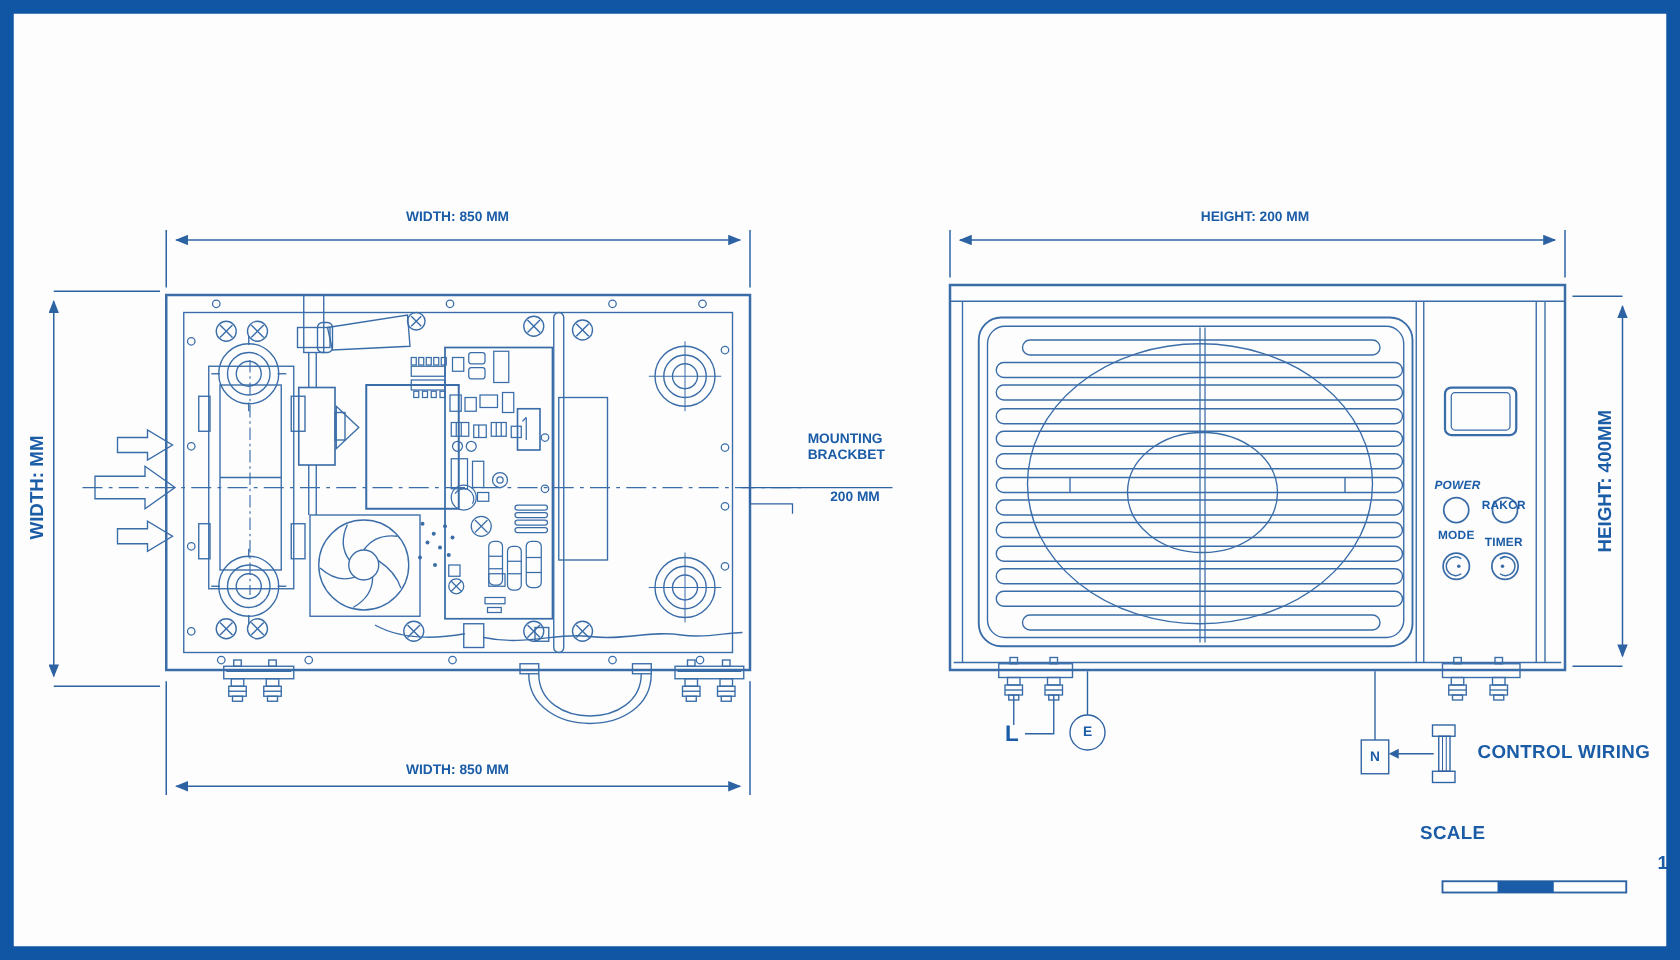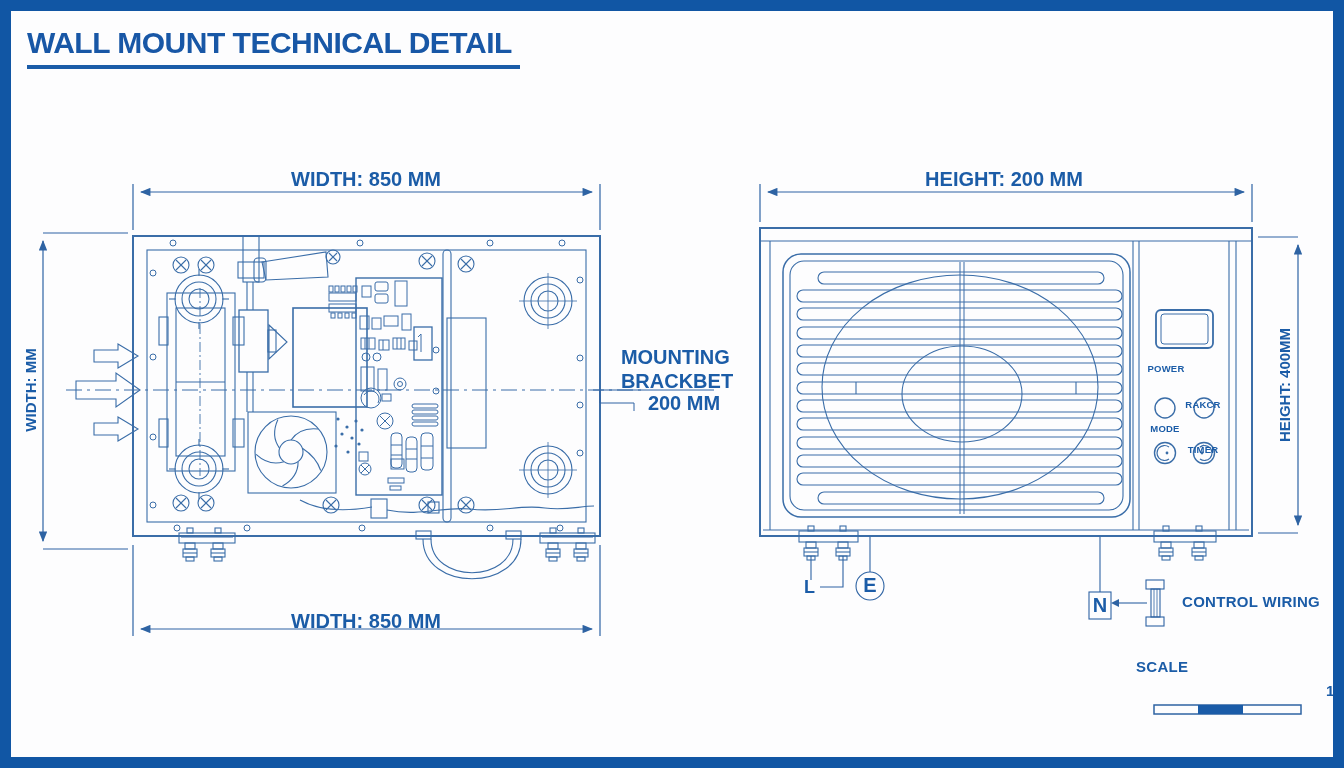--- a/index.html
+++ b/index.html
@@ -1,21 +1,21 @@
 <!DOCTYPE html>
 <html><head>
 <meta charset="utf-8">
 <style>
   html,body{margin:0;padding:0;background:#e8edf4;}
   .page{position:relative;width:1344px;height:768px;background:#fdfdfe;overflow:hidden;
         font-family:"Liberation Sans",sans-serif;}
   .frame{position:absolute;inset:0;border:11px solid #1156a4;box-sizing:border-box;pointer-events:none;}
   .title{position:absolute;left:27px;top:26px;font-size:30px;font-weight:700;letter-spacing:-0.5px;
          color:#1857a6;border-bottom:4px solid #1a5ca8;padding:0 8px 5px 0;}
-  .lbl{position:absolute;font-weight:700;color:#1b5ca7;white-space:nowrap;font-size:20px;}
+  .lbl{position:absolute;font-weight:700;color:#1b5ca7;white-space:nowrap;font-size:11px;}
   .c{transform:translateX(-50%);}
   .rot{transform:translate(-50%,-50%) rotate(-90deg);font-size:15px;}
   .callout{text-align:left;line-height:1.2;}
   .callout span{display:block;}
   .tiny{font-size:9.5px;letter-spacing:0.2px;}
   .mid{font-size:15px;letter-spacing:0.3px;}
   .ctr{transform:translate(-50%,-54%);}
   svg{position:absolute;left:0;top:0;}
 </style>
 </head>
@@ -433,38 +433,37 @@
         </g>
       </g>
     </g>
 
     <g stroke="#2e63a3" fill="none">
       <rect x="1154" y="705" width="147" height="9" stroke-width="1.5"></rect>
       <rect x="1198" y="705" width="45" height="9" fill="#1a5ca8" stroke="none"></rect>
     </g>
   </svg>
 
-  <div class="title">WALL MOUNT TECHNICAL DETAIL</div>
 
   <div class="lbl c" style="left:366px;top:168px;">WIDTH: 850 MM</div>
   <div class="lbl c" style="left:366px;top:610px;">WIDTH: 850 MM</div>
   <div class="lbl rot" style="left:30px;top:390px;">WIDTH: MM</div>
   <div class="lbl c" style="left:1004px;top:168px;">HEIGHT: 200 MM</div>
   <div class="lbl rot" style="left:1284px;top:385px;">HEIGHT: 400MM</div>
 
   <div class="lbl c callout" style="left:677px;top:345px;">
     <span>MOUNTING</span>
     <span>BRACKBET</span>
   </div>
   <div class="lbl c" style="left:684px;top:392px;">200 MM</div>
 
-  <div class="lbl c tiny" style="left:1166px;top:363px;">POWER</div>
+  <div class="lbl c tiny" style="left:1166px;top:383px;font-style:italic;">POWER</div>
   <div class="lbl c tiny" style="left:1203px;top:379px;margin-top:20px;">RAKCR</div>
   <div class="lbl c tiny" style="left:1165px;top:423px;text-align:center;">MODE</div>
-  <div class="lbl c tiny" style="left:1203px;top:444px;">TIMER</div>
+  <div class="lbl c tiny" style="left:1203px;top:429px;">TIMER</div>
 
   <div class="lbl" style="left:804px;top:577px;font-size:18px;">L</div>
   <div class="lbl ctr" style="left:870px;top:586px;">E</div>
   <div class="lbl ctr" style="left:1100px;top:606px;">N</div>
   <div class="lbl mid" style="left:1171px;top:593px;margin-left:11px;">CONTROL WIRING</div>
 
   <div class="lbl mid" style="left:1136px;top:658px;">SCALE</div>
   <div class="lbl mid" style="left:1281px;top:682px;margin-left:45px;">1:5</div>
 
   <div class="frame"></div>

